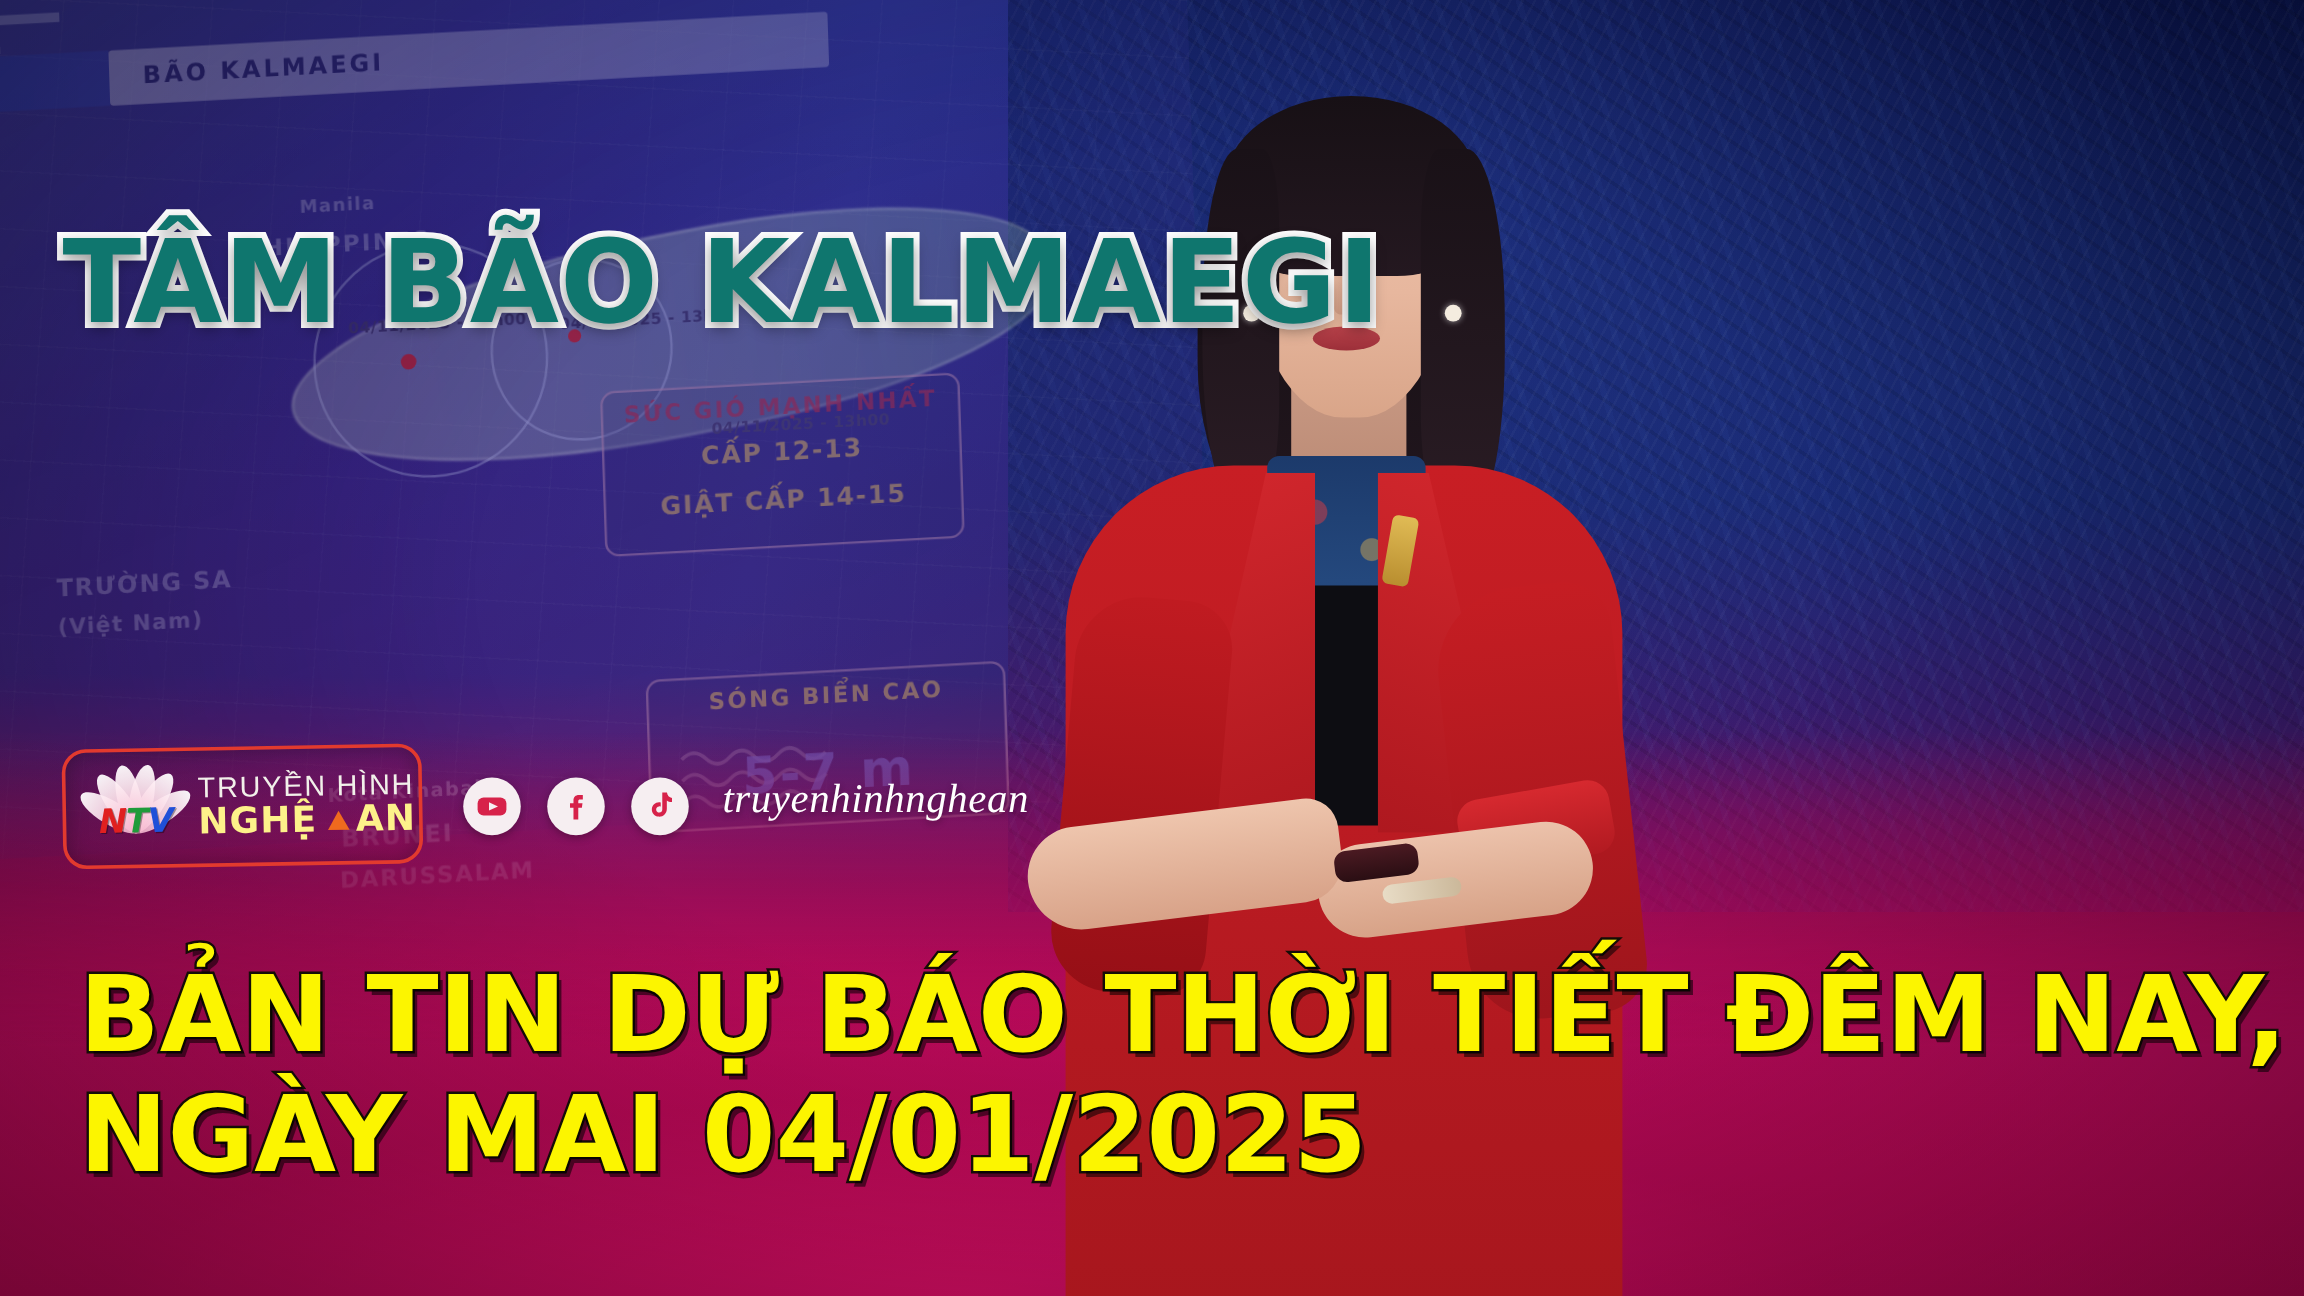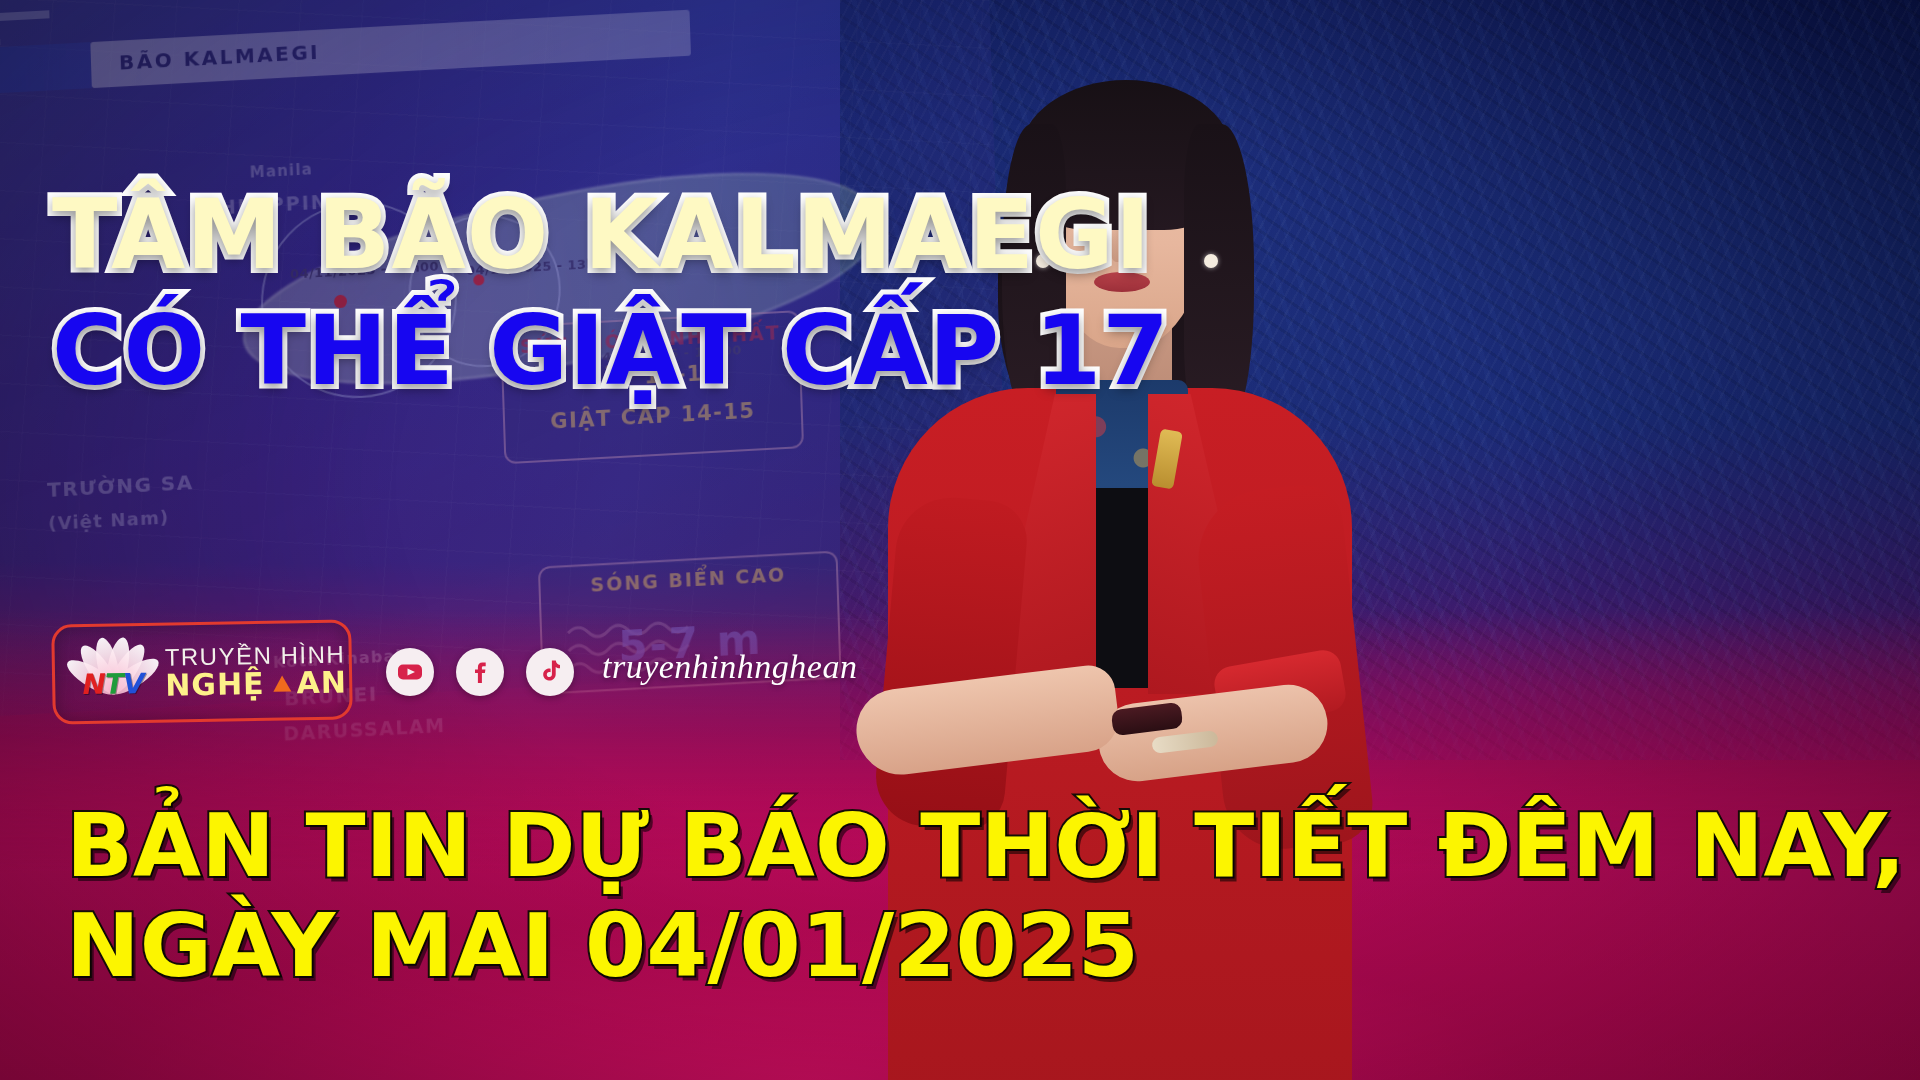--- a/index.html
+++ b/index.html
@@ -252,21 +252,21 @@
   .headline{ position:absolute; left:52px; top:188px; width:1020px; }
   .hl-line{
     font-family:"DejaVu Sans", sans-serif;
     font-weight:700; font-style:normal;
     letter-spacing:1px;
     line-height:.98;
     transform:scaleX(1.0);
     white-space:nowrap;
   }
   .hl1{
-    font-size:96px; color:#fef9c3;
+    font-size:96px; color:#0f766e;
     -webkit-text-stroke:10px #ffffff;
     paint-order:stroke fill;
     text-shadow:0 5px 12px rgba(0,0,0,.42);
   }
   .hl2{
     font-size:96px; color:#1706f0; margin-top:22px;
     -webkit-text-stroke:10px #ffffff;
     paint-order:stroke fill;
     text-shadow:0 5px 12px rgba(0,0,0,.42);
   }
@@ -421,21 +421,20 @@
     <div class="p-arm-r"></div>
     <div class="p-sleeve-cuff"></div>
     <div class="p-forearm"></div>
     <div class="p-hand"></div>
     <div class="p-remote"></div>
     <div class="p-bracelet"></div>
   </div>
 
   <div class="headline">
     <div class="hl-line hl1">TÂM BÃO KALMAEGI</div>
-    <div class="hl-line hl2">CÓ THỂ GIẬT CẤP 17</div>
   </div>
 
   <div class="brandbar">
 
     <div class="logo-box">
       <div class="lotus">
         <div class="petal p1"></div>
           <div class="petal p2"></div>
           <div class="petal p3"></div>
         <div class="petal p4"></div>

